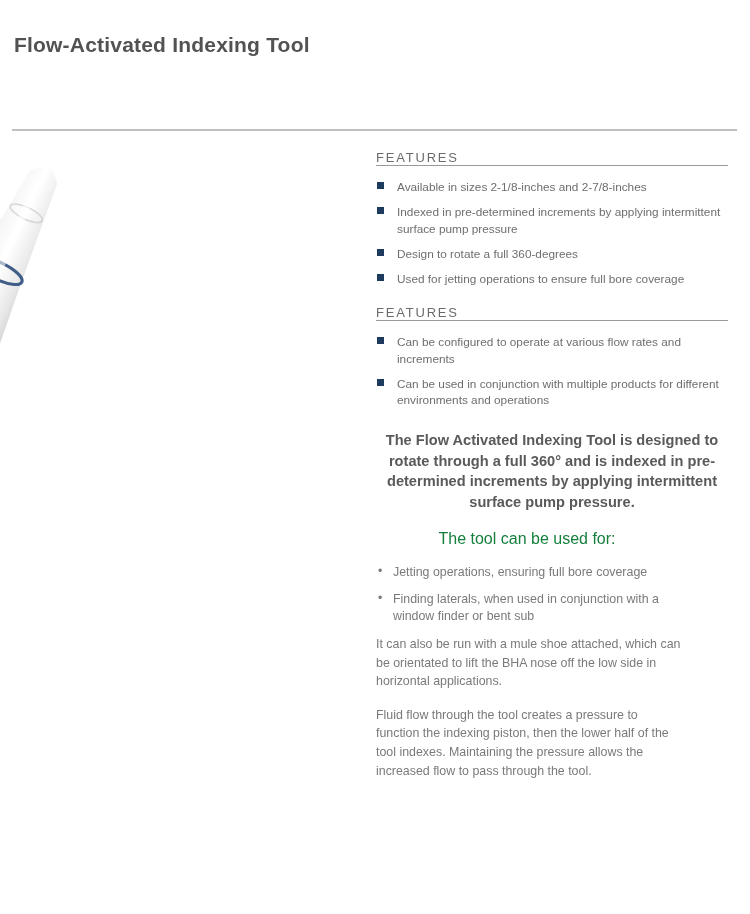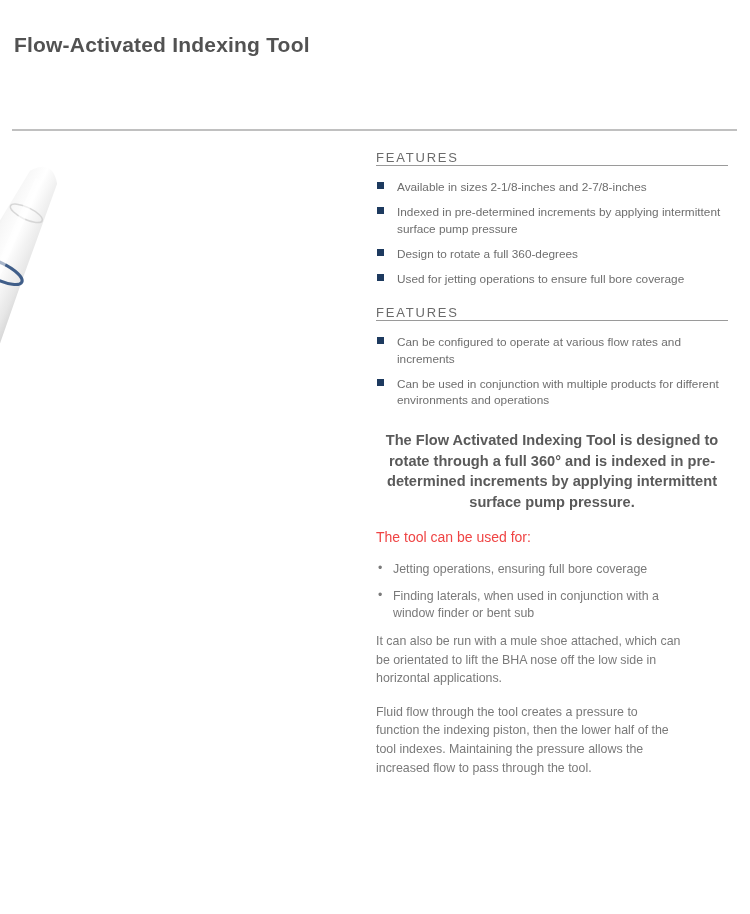--- a/index.html
+++ b/index.html
@@ -26,21 +26,21 @@
   }
   ul.sq { list-style:none; margin:13px 0 18px; padding:0; }
   ul.sq li {
     position:relative; padding-left:21px; margin-bottom:9px;
     font-size:11.8px; line-height:1.38; color:#6e6e6e;
   }
   .sq-bullet { position:absolute; left:1px; top:3px; width:7px; height:7px; background:#1d3a5f; }
   ul.sq.benefits { margin-bottom:22px; }
 
   .intro { width:352px; font-size:14.6px; font-weight:700; color:#5a5a5a; line-height:1.4; margin:2px 0 15px;text-align:center; }
-  .uses-label { width:302px; font-size:14px; color:#ef4444; line-height:1.5; margin:0 0 13px; }
+  .uses-label { width:302px; font-size:16px; color:#15803d; line-height:1.5; margin:0 0 13px;text-align:center; }
   ul.round { list-style:none; margin:0 0 8px; padding:0; width:312px; }
   ul.round li {
     position:relative; padding-left:17px; margin-bottom:9px;
     font-size:12.4px; color:#7a7a7a; line-height:1.42;
   }
   .rd-bullet { position:absolute; left:2px; top:-1px; color:#7a7a7a; }
   .desc { width:305px; font-size:12.4px; color:#7a7a7a; line-height:1.5; margin:0 0 15px; }
 </style>
 </head>
 <body>

